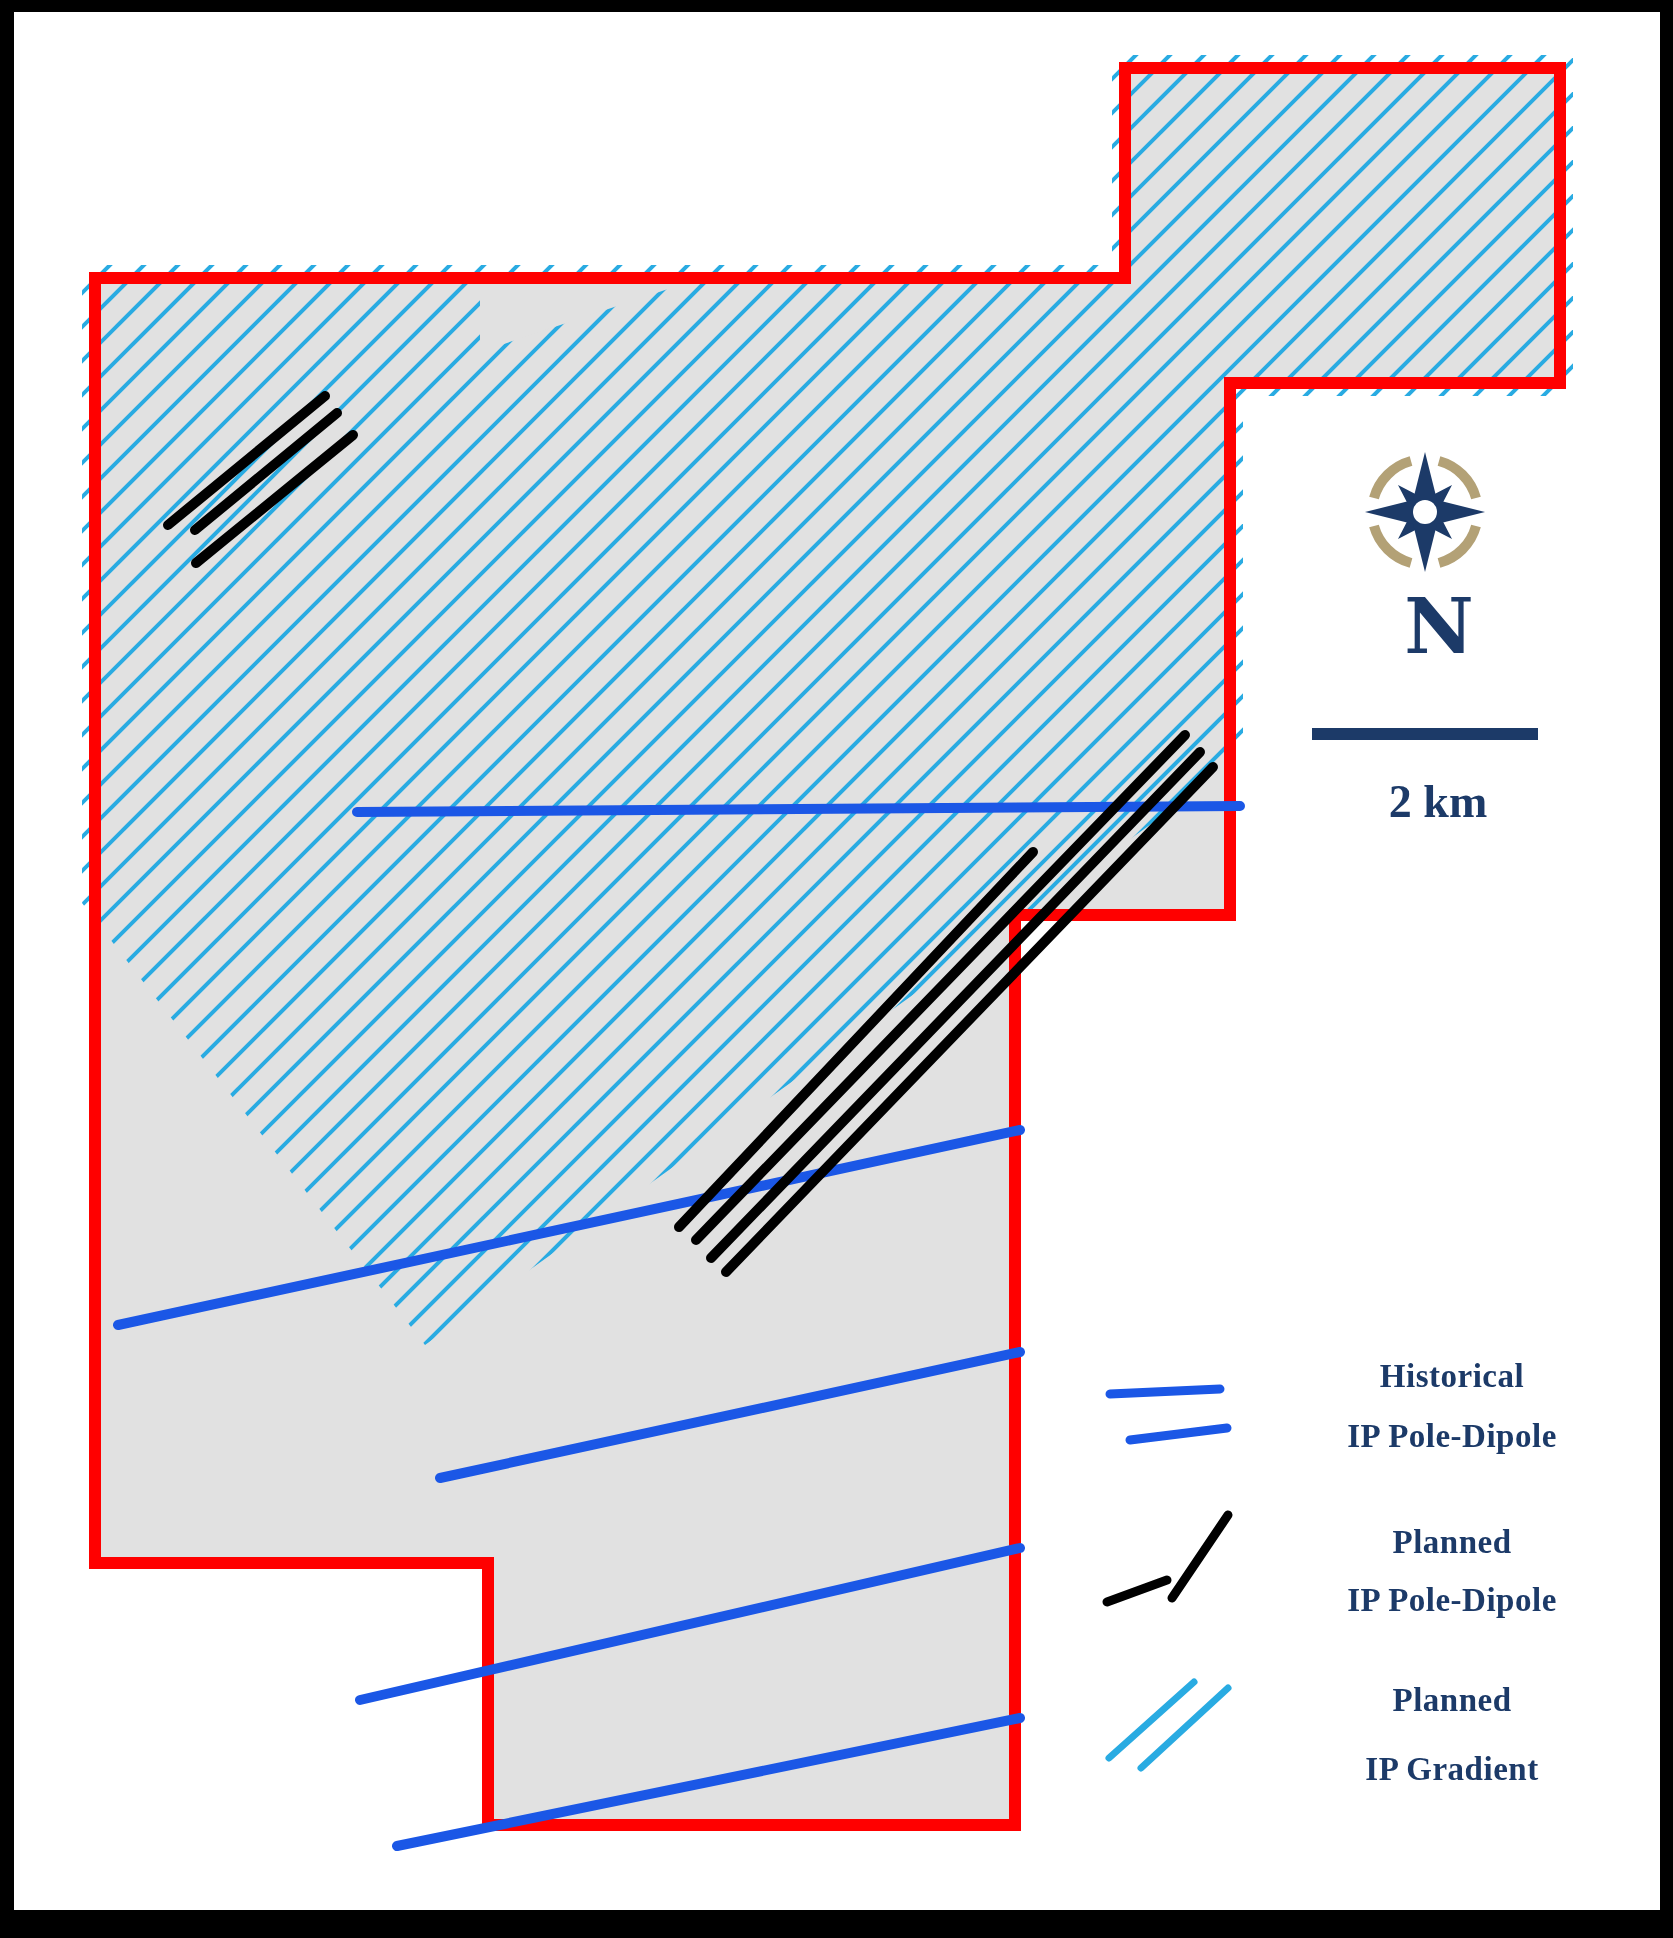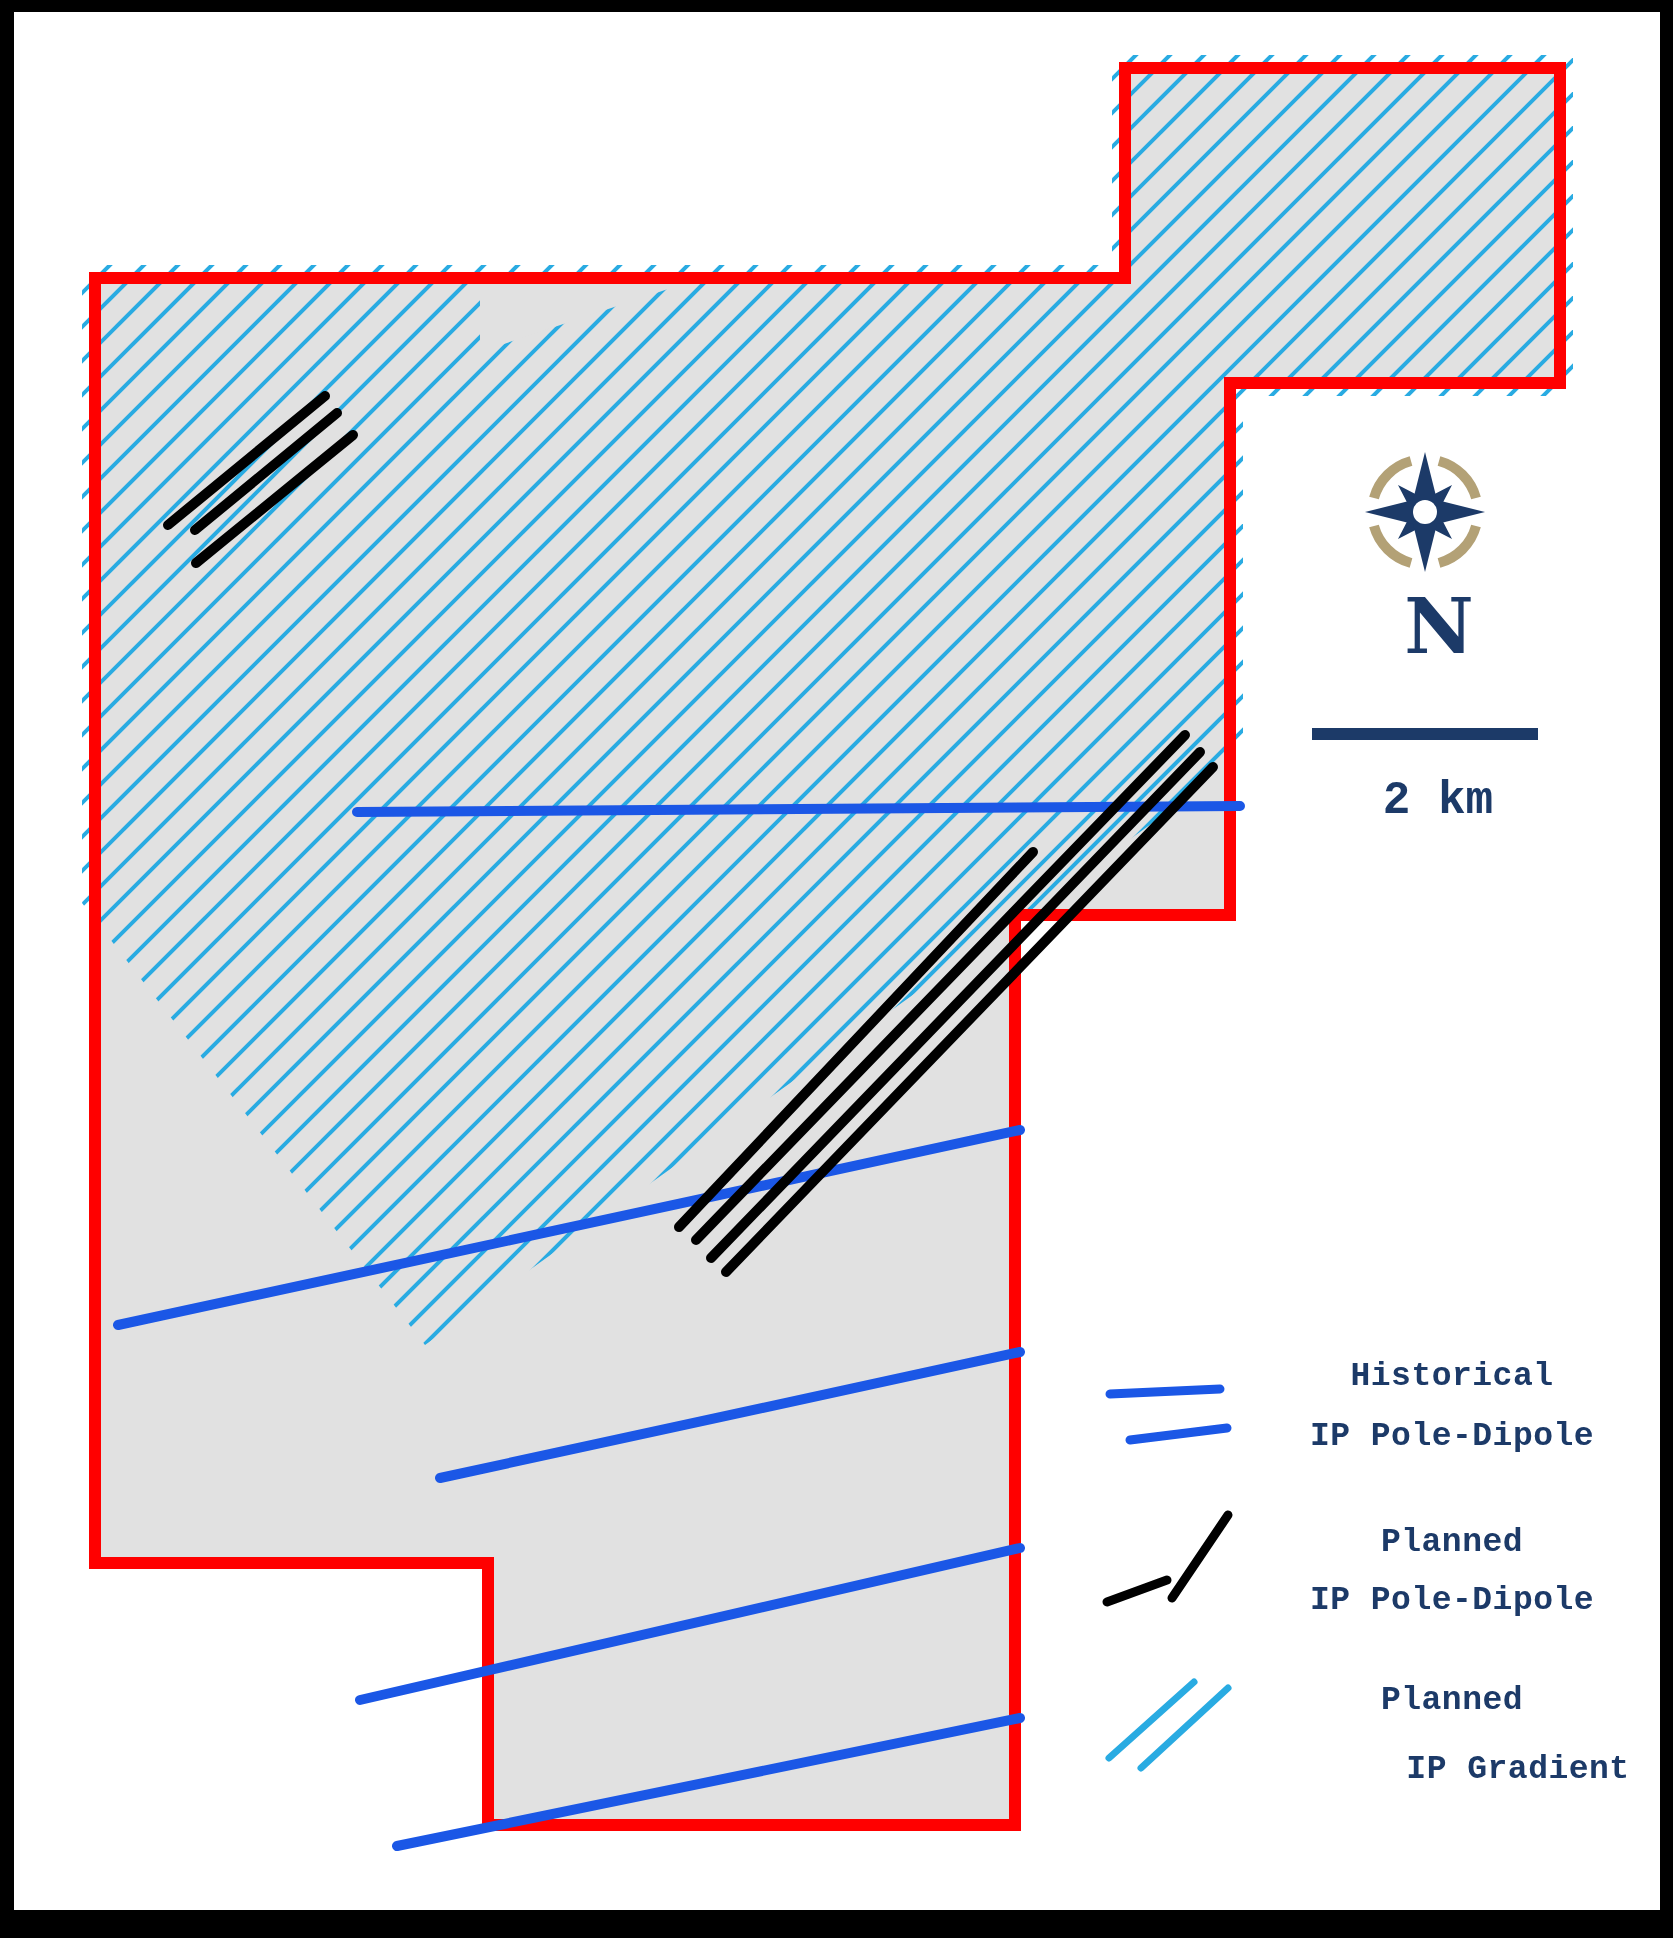--- a/index.html
+++ b/index.html
@@ -13,21 +13,21 @@
     position:absolute;
     left:14px;top:12px;right:13px;bottom:28px;
     background:#ffffff;
     overflow:hidden;
   }
   #map-svg{position:absolute;left:0;top:0;}
   .lbl{
     position:absolute;
     transform:translate(-50%,-50%);
     white-space:nowrap;
-    font-family:Liberation Mono, monospace;
+    font-family:Liberation Serif, serif;
     font-weight:bold;
     color:#1C3A68;
   }
   .legend-text{font-size:33px;letter-spacing:0.5px;}
   .scale-text{font-size:46px;}
   .north-text{
     font-family:"DejaVu Serif", serif;
     font-size:76px;
     font-weight:bold;
   }
@@ -177,15 +177,15 @@
 
     <div class="lbl scale-text" style="left:1424px;top:789px;">2 km</div>
 
     <div class="lbl legend-text" style="left:1438px;top:1364px;">Historical</div>
     <div class="lbl legend-text" style="left:1438px;top:1424px;">IP Pole-Dipole</div>
 
     <div class="lbl legend-text" style="left:1438px;top:1530px;">Planned</div>
     <div class="lbl legend-text" style="left:1438px;top:1588px;">IP Pole-Dipole</div>
 
     <div class="lbl legend-text" style="left:1438px;top:1688px;">Planned</div>
-    <div class="lbl legend-text" style="left:1504px;top:1757px;text-align:center;">IP Gradient</div>
+    <div class="lbl legend-text" style="left:1438px;top:1757px;text-align:center;">IP Gradient</div>
   </div>
 </div>
 
 </body></html>

